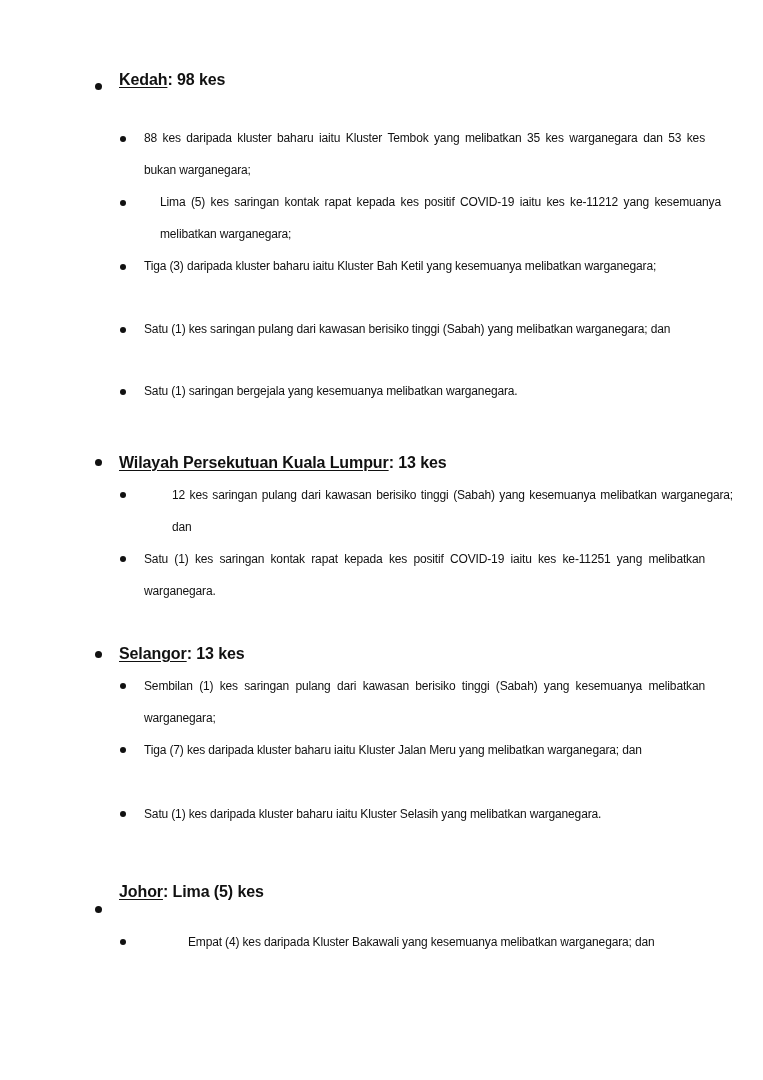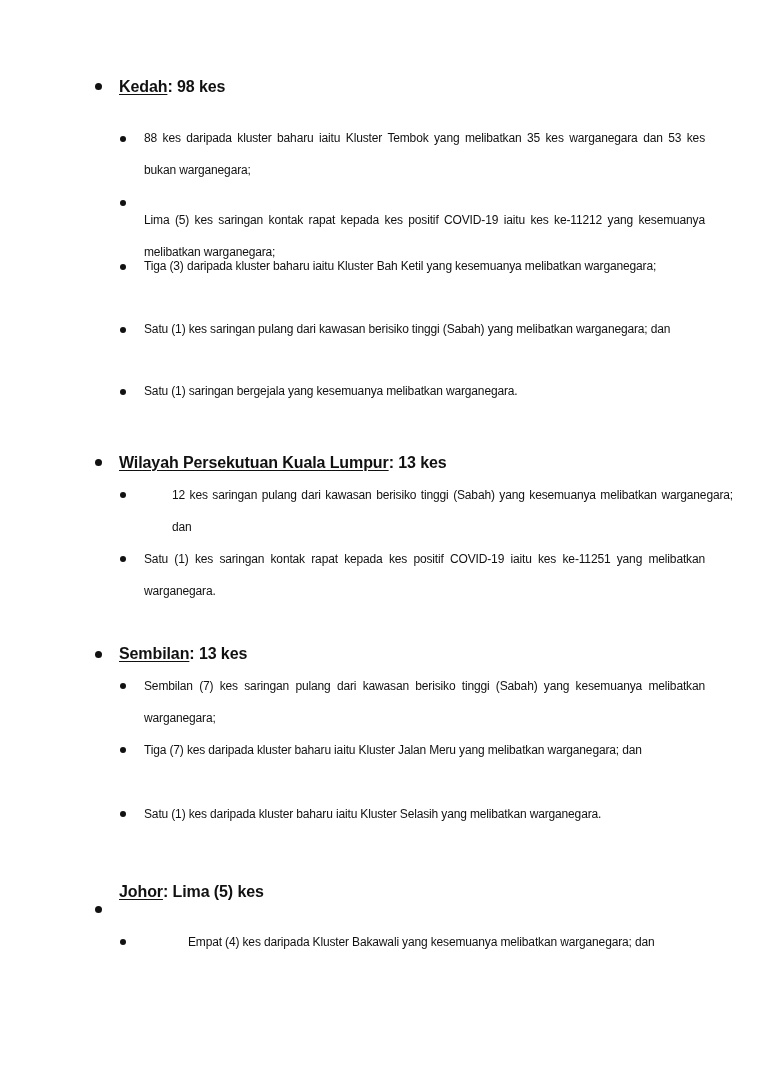--- a/index.html
+++ b/index.html
@@ -25,29 +25,29 @@
     position: absolute; left: 144px; width: 561px; font-size: 12px;
     line-height: 32px; text-align: justify; text-align-last: left;
     letter-spacing: -0.15px;
   }
 </style>
 </head>
 <body>
 
 <div class="section" style="top:0;">
   <div class="bullet-l1" style="top:83px;"></div>
-  <div class="heading" style="top:77px;text-align:right;">
+  <div class="heading" style="top:70px;text-align:right;">
     <span class="name">Kedah</span><span>: 98 kes</span>
   </div>
 
   <div class="bullet-l2" style="top:136px;"></div>
   <div class="item-text" style="top:122px;">88 kes daripada kluster baharu iaitu Kluster Tembok yang melibatkan 35 kes warganegara dan 53 kes bukan warganegara;</div>
 
   <div class="bullet-l2" style="top:200px;"></div>
-  <div class="item-text" style="top:204px;">Lima (5) kes saringan kontak rapat kepada kes positif COVID-19 iaitu kes ke-11212 yang kesemuanya melibatkan warganegara;</div>
+  <div class="item-text" style="top:186px;margin-left:16px;">Lima (5) kes saringan kontak rapat kepada kes positif COVID-19 iaitu kes ke-11212 yang kesemuanya melibatkan warganegara;</div>
 
   <div class="bullet-l2" style="top:264px;"></div>
   <div class="item-text" style="top:250px;">Tiga (3) daripada kluster baharu iaitu Kluster Bah Ketil yang kesemuanya melibatkan warganegara;</div>
 
   <div class="bullet-l2" style="top:327px;"></div>
   <div class="item-text" style="top:313px;">Satu (1) kes saringan pulang dari kawasan berisiko tinggi (Sabah) yang melibatkan warganegara; dan</div>
 
   <div class="bullet-l2" style="top:389px;"></div>
   <div class="item-text" style="top:375px; width:580px;">Satu (1) saringan bergejala yang kesemuanya melibatkan warganegara.</div>
 </div>
@@ -61,25 +61,25 @@
   <div class="bullet-l2" style="top:492px;"></div>
   <div class="item-text" style="top:479px;margin-left:28px;">12 kes saringan pulang dari kawasan berisiko tinggi (Sabah) yang kesemuanya melibatkan warganegara; dan</div>
 
   <div class="bullet-l2" style="top:556px;"></div>
   <div class="item-text" style="top:543px;">Satu (1) kes saringan kontak rapat kepada kes positif COVID-19 iaitu kes ke-11251 yang melibatkan warganegara.</div>
 </div>
 
 <div class="section" style="top:0;">
   <div class="bullet-l1" style="top:651px;"></div>
   <div class="heading" style="top:644px;">
-    <span class="name">Sembilan</span><span>: 13 kes</span>
+    <span class="name">Selangor</span><span>: 13 kes</span>
   </div>
 
   <div class="bullet-l2" style="top:683px;"></div>
-  <div class="item-text" style="top:670px;">Sembilan (7) kes saringan pulang dari kawasan berisiko tinggi (Sabah) yang kesemuanya melibatkan warganegara;</div>
+  <div class="item-text" style="top:670px;">Sembilan (1) kes saringan pulang dari kawasan berisiko tinggi (Sabah) yang kesemuanya melibatkan warganegara;</div>
 
   <div class="bullet-l2" style="top:747px;"></div>
   <div class="item-text" style="top:734px;">Tiga (7) kes daripada kluster baharu iaitu Kluster Jalan Meru yang melibatkan warganegara; dan</div>
 
   <div class="bullet-l2" style="top:811px;"></div>
   <div class="item-text" style="top:798px;">Satu (1) kes daripada kluster baharu iaitu Kluster Selasih yang melibatkan warganegara.</div>
 </div>
 
 <div class="section" style="top:0;">
   <div class="bullet-l1" style="top:906px;"></div>

